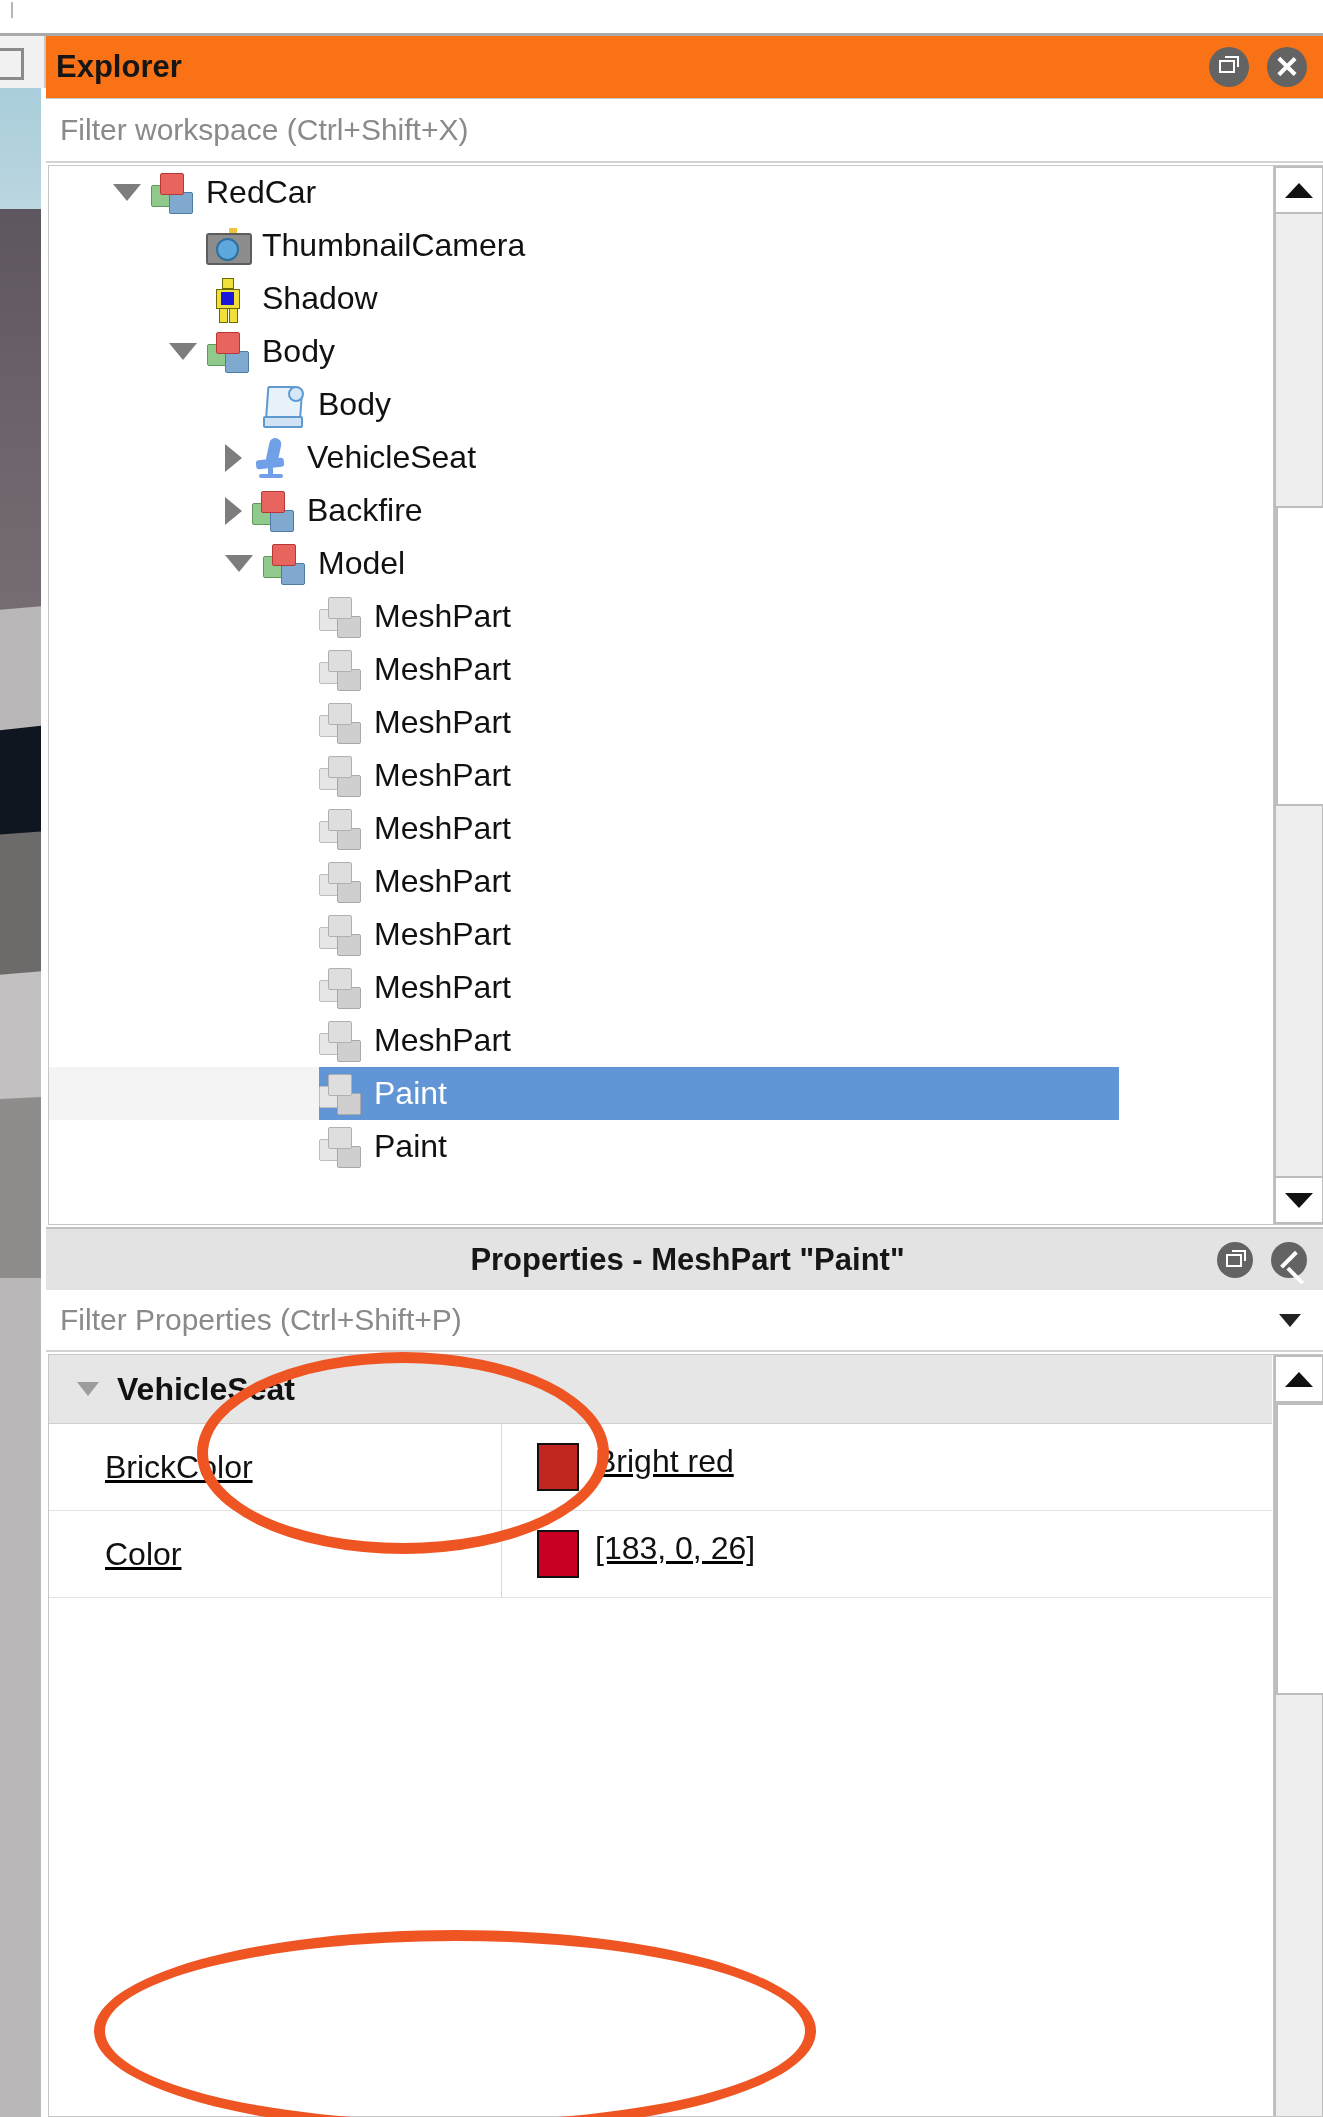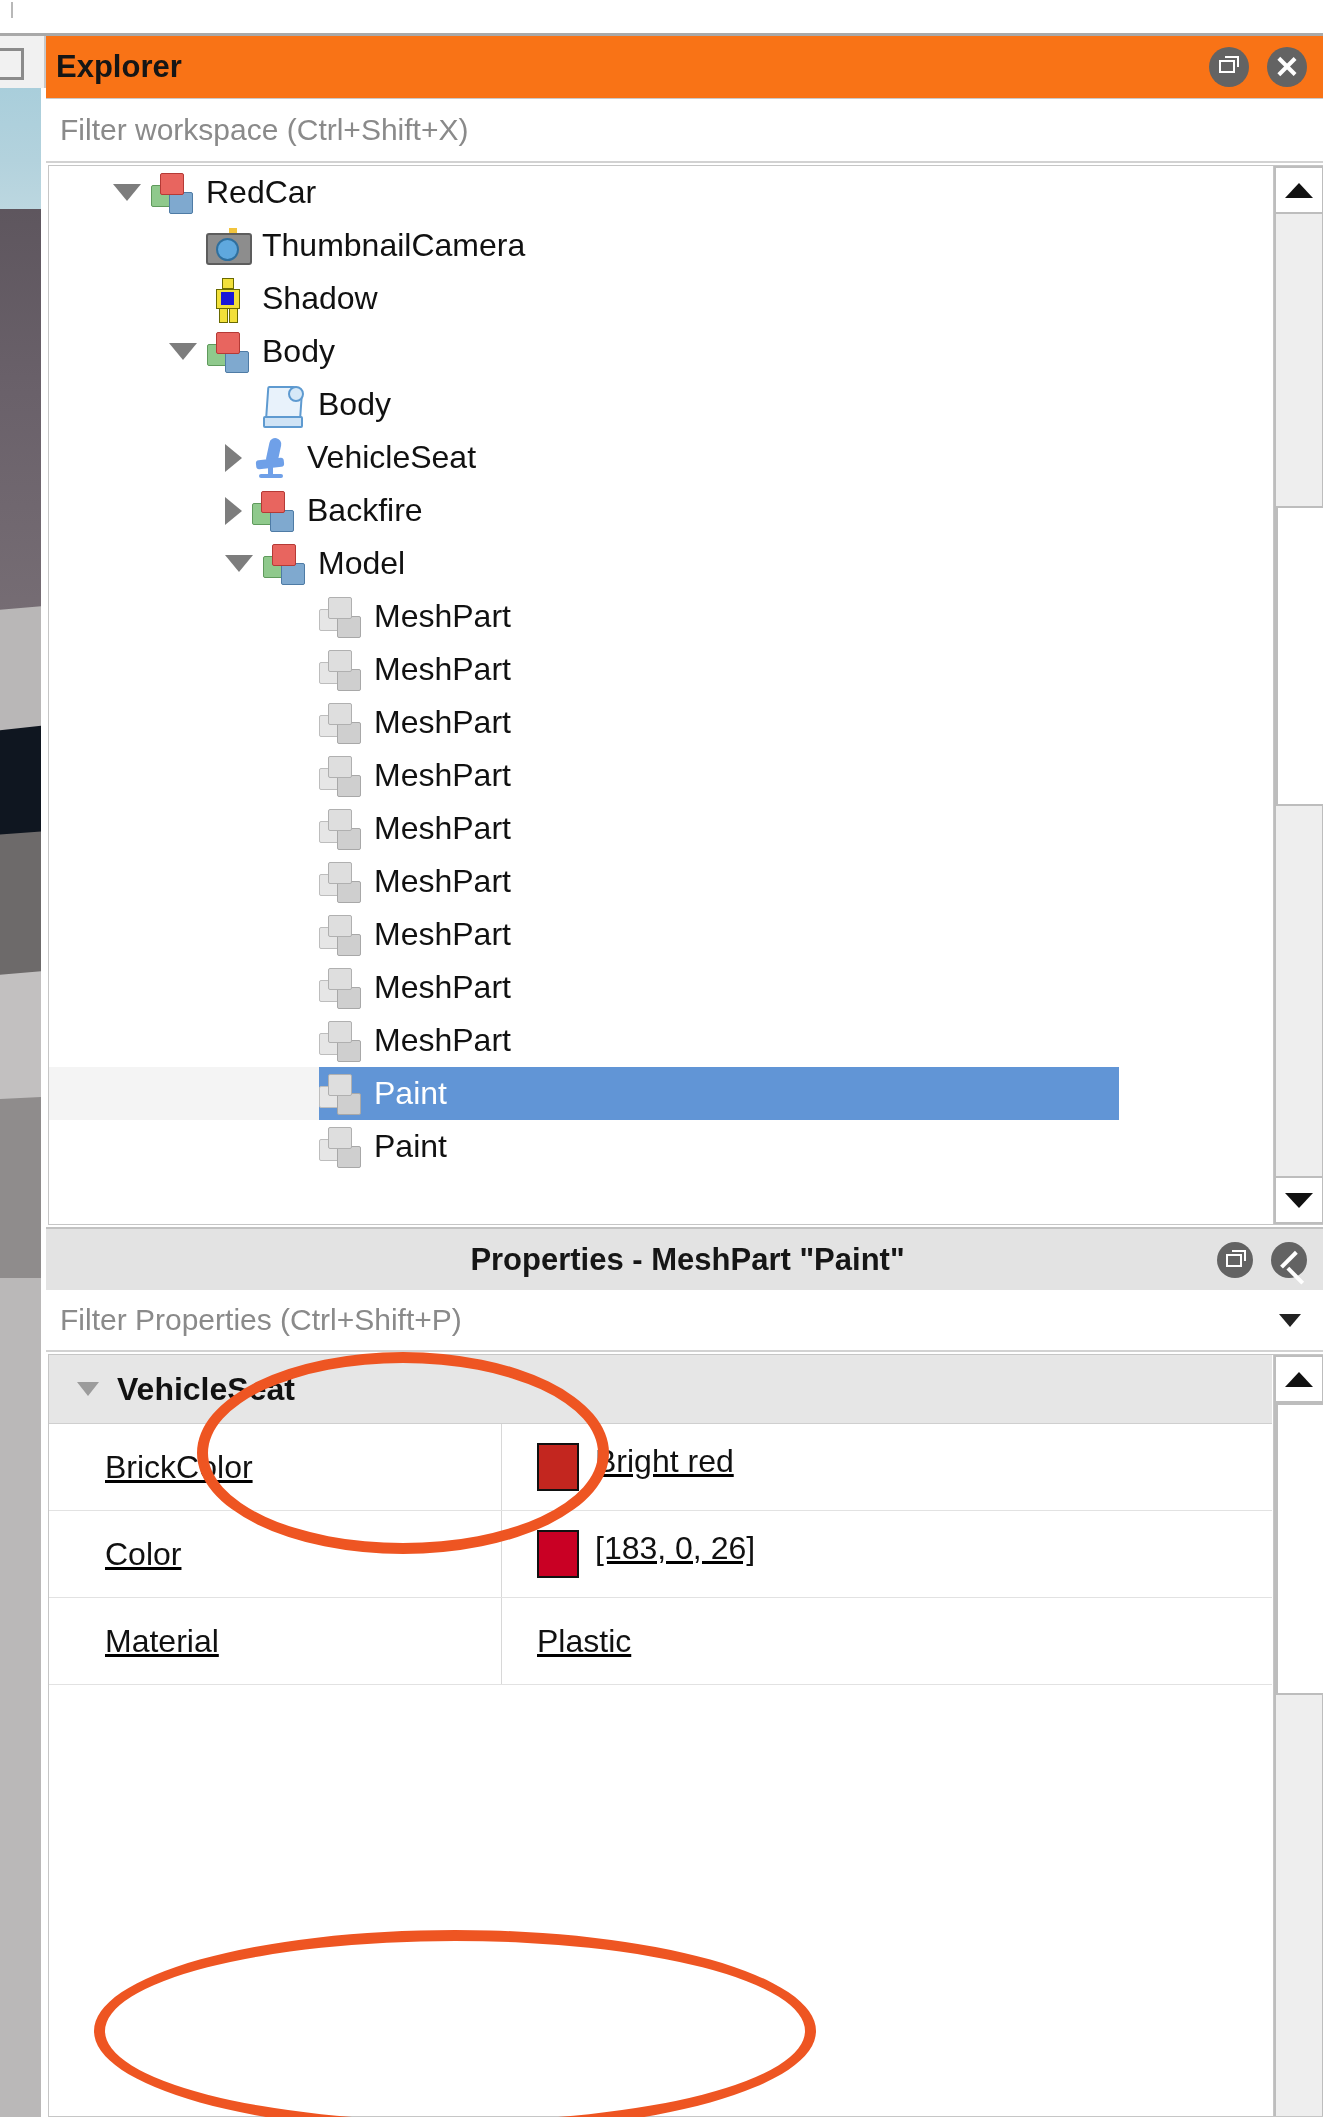--- a/index.html
+++ b/index.html
@@ -457,27 +457,20 @@
           </span>
         </div>
         <div class="prow">
           <span class="pname">Color</span>
           <span class="pdiv"></span>
           <span class="pval">
             <span class="swatch" style="background: rgb(201, 0, 36);"></span>
             <span>[183, 0, 26]</span>
           </span>
         </div>
-        <div class="prow">
-          <span class="pname">Material</span>
-          <span class="pdiv"></span>
-          <span class="pval">
-            <span>Plastic</span>
-          </span>
-        </div>
       </div>
     <div class="vsb" id="prop-sb" style="right:0;height:100%;">
       <div class="sbbtn top">
           <i class="sbar-up"></i>
         </div>
       <div class="sbtrack" style="top:48px;bottom:0;">
         <div class="sbthumb" style="top:0px;height:292px;"></div>
       </div>
     </div>
   </div>

